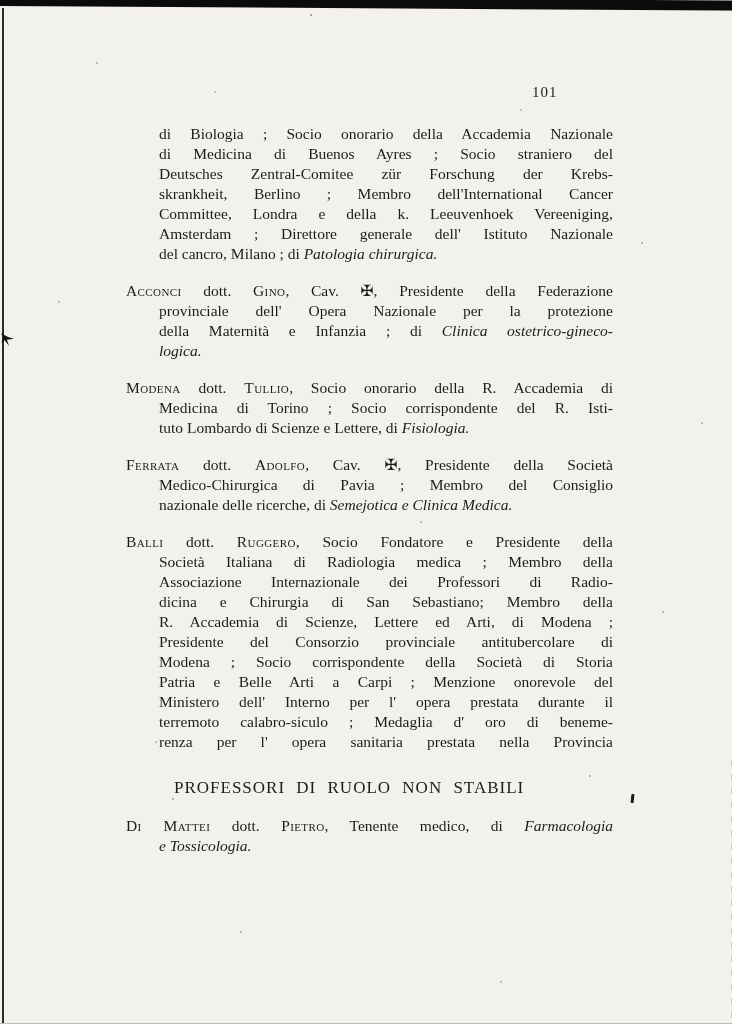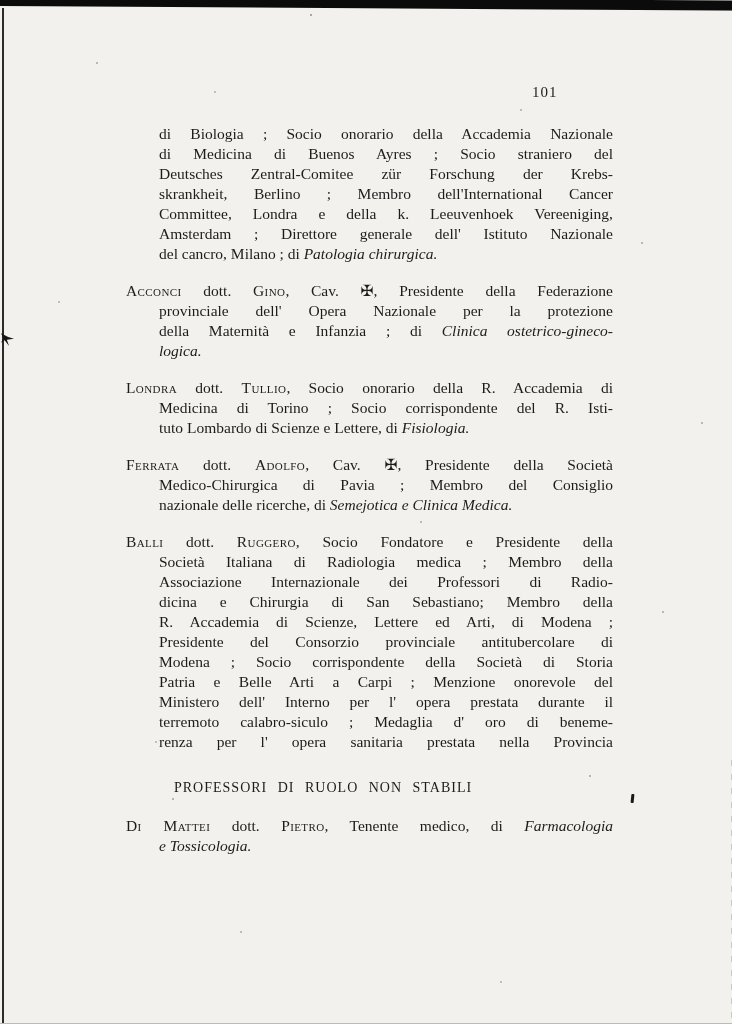--- a/index.html
+++ b/index.html
@@ -94,21 +94,21 @@
     white-space: normal;
   }
   .line.cont { padding-left: 33px; }
   .line.last { text-align-last: left; }
   .it { font-style: italic; }
   .sc { font-variant: small-caps; letter-spacing: 0.4px; }
   .heading {
     margin-top: 25px;
     margin-bottom: 16px;
     padding-left: 48px;
-    font-size: 14px;
+    font-size: 17px;
     line-height: 22px;
     letter-spacing: 1px;
     word-spacing: 6px;
   }
 </style>
 </head>
 <body>
 
 <div class="page">
 
@@ -132,21 +132,21 @@
         <div class="line cont"><span class="">Amsterdam ; Direttore generale dell' Istituto Nazionale</span></div>
         <div class="line cont last"><span class="">del cancro, Milano ; di </span><span class="it ">Patologia chirurgica.</span></div>
       </div>
       <div class="entry">
         <div class="line"><span class="sc">Acconci</span><span class=""> dott. </span><span class="sc">Gino</span><span class="">, Cav. ✠, Presidente della Federazione</span></div>
         <div class="line cont"><span class="">provinciale dell' Opera Nazionale per la protezione</span></div>
         <div class="line cont"><span class="">della Maternità e Infanzia ; di </span><span class="it ">Clinica ostetrico-gineco-</span></div>
         <div class="line cont last"><span class="it ">logica.</span></div>
       </div>
       <div class="entry">
-        <div class="line"><span class="sc">Londra</span><span class=""> dott. </span><span class="sc">Tullio</span><span class="">, Socio onorario della R. Accademia di</span></div>
+        <div class="line"><span class="sc">Modena</span><span class=""> dott. </span><span class="sc">Tullio</span><span class="">, Socio onorario della R. Accademia di</span></div>
         <div class="line cont"><span class="">Medicina di Torino ; Socio corrispondente del R. Isti-</span></div>
         <div class="line cont last"><span class="">tuto Lombardo di Scienze e Lettere, di </span><span class="it ">Fisiologia.</span></div>
       </div>
       <div class="entry">
         <div class="line"><span class="sc">Ferrata</span><span class=""> dott. </span><span class="sc">Adolfo</span><span class="">, Cav. ✠, Presidente della Società</span></div>
         <div class="line cont"><span class="">Medico-Chirurgica di Pavia ; Membro del Consiglio</span></div>
         <div class="line cont last"><span class="">nazionale delle ricerche, di </span><span class="it ">Semejotica e Clinica Medica.</span></div>
       </div>
       <div class="entry">
         <div class="line"><span class="sc">Balli</span><span class=""> dott. </span><span class="sc">Ruggero</span><span class="">, Socio Fondatore e Presidente della</span></div>

